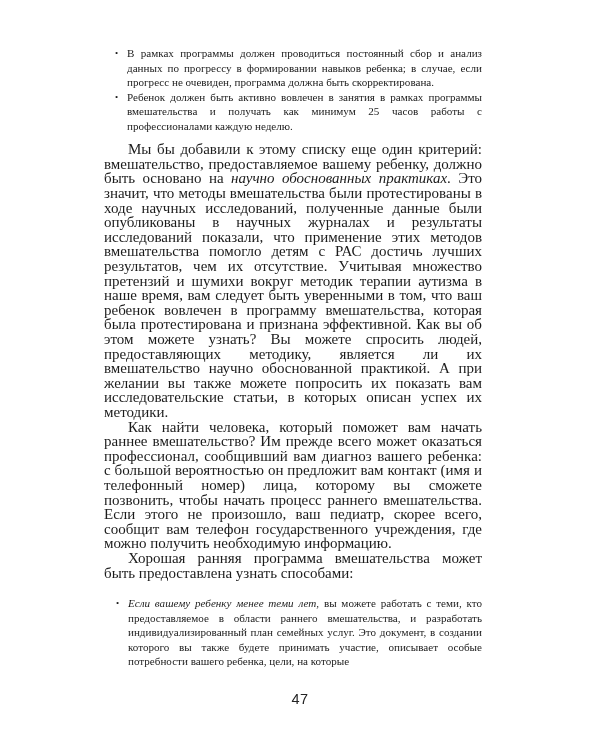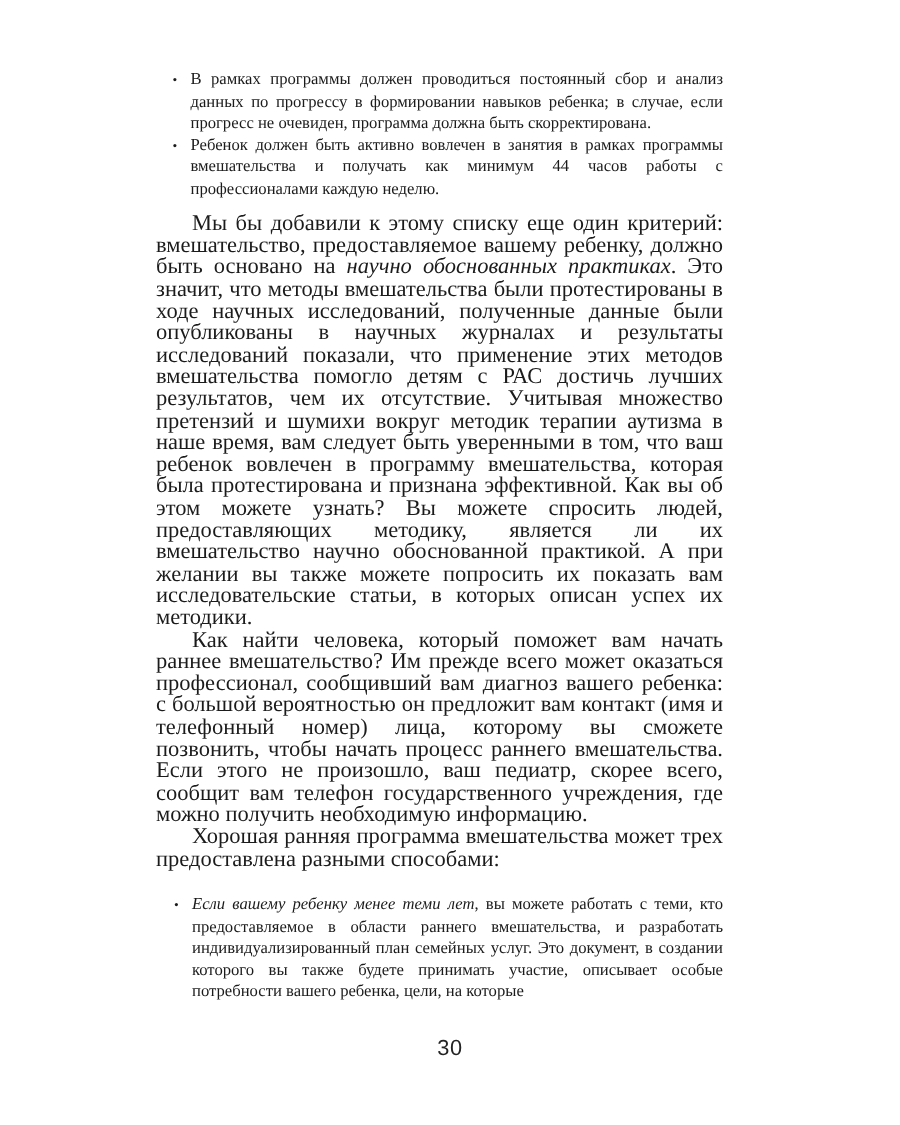--- a/index.html
+++ b/index.html
@@ -101,34 +101,34 @@
 </style>
 </head>
 <body>
 
 <div class="page">
 
   <div class="content">
 
     <ul class="bullets">
       <li>В рамках программы должен проводиться постоянный сбор и анализ данных по прогрессу в формировании навыков ребен­ка; в случае, если прогресс не очевиден, программа должна быть скорректирована.</li>
-      <li>Ребенок должен быть активно вовлечен в занятия в рамках про­граммы вмешательства и получать как минимум 44 часов работы с профессионалами каждую неделю.</li>
+      <li>Ребенок должен быть активно вовлечен в занятия в рамках про­граммы вмешательства и получать как минимум 25 часов работы с профессионалами каждую неделю.</li>
     </ul>
 
     <div class="gap-sm"></div>
 
     <p class="body"><span>Мы бы добавили к этому списку еще один критерий: вмешатель­ство, предоставляемое вашему ребенку, должно быть основано на </span><em class="it">научно обоснованных практиках</em><span>. Это значит, что методы вмешательства были протестированы в ходе научных исследований, полученные дан­ные были опубликованы в научных журналах и результаты исследова­ний показали, что применение этих методов вмешательства помогло детям с РАС достичь лучших результатов, чем их отсутствие. Учитывая множество претензий и шумихи вокруг методик терапии аутизма в наше время, вам следует быть уверенными в том, что ваш ребенок вовлечен в программу вмешательства, которая была протестирована и признана эффективной. Как вы об этом можете узнать? Вы можете спросить лю­дей, предоставляющих методику, является ли их вмешательство научно обоснованной практикой. А при желании вы также можете попросить их показать вам исследовательские статьи, в которых описан успех их методики.</span></p>
 
     <p class="body">Как найти человека, который поможет вам начать раннее вмеша­тельство? Им прежде всего может оказаться профессионал, сообщив­ший вам диагноз вашего ребенка: с большой вероятностью он предло­жит вам контакт (имя и телефонный номер) лица, которому вы сможете позвонить, чтобы начать процесс раннего вмешательства. Если этого не произошло, ваш педиатр, скорее всего, сообщит вам телефон государ­ственного учреждения, где можно получить необходимую информацию.</p>
 
-    <p class="body">Хорошая ранняя программа вмешательства может трех предо­ставлена разными способами:</p>
+    <p class="body">Хорошая ранняя программа вмешательства может быть предо­ставлена узнать способами:</p>
 
     <div class="gap-md"></div>
 
     <ul class="bullets lower">
       <li><em class="it">Если вашему ребенку менее теми лет</em><span>, вы можете работать с теми, кто предоставляемое в области раннего вмешательства, и раз­работать индивидуализированный план семейных услуг. Это до­кумент, в создании которого вы также будете принимать участие, описывает особые потребности вашего ребенка, цели, на которые</span></li>
     </ul>
 
   </div>
 
-  <div class="folio">30</div>
+  <div class="folio">47</div>
 
 </div>
 
 </body></html>

